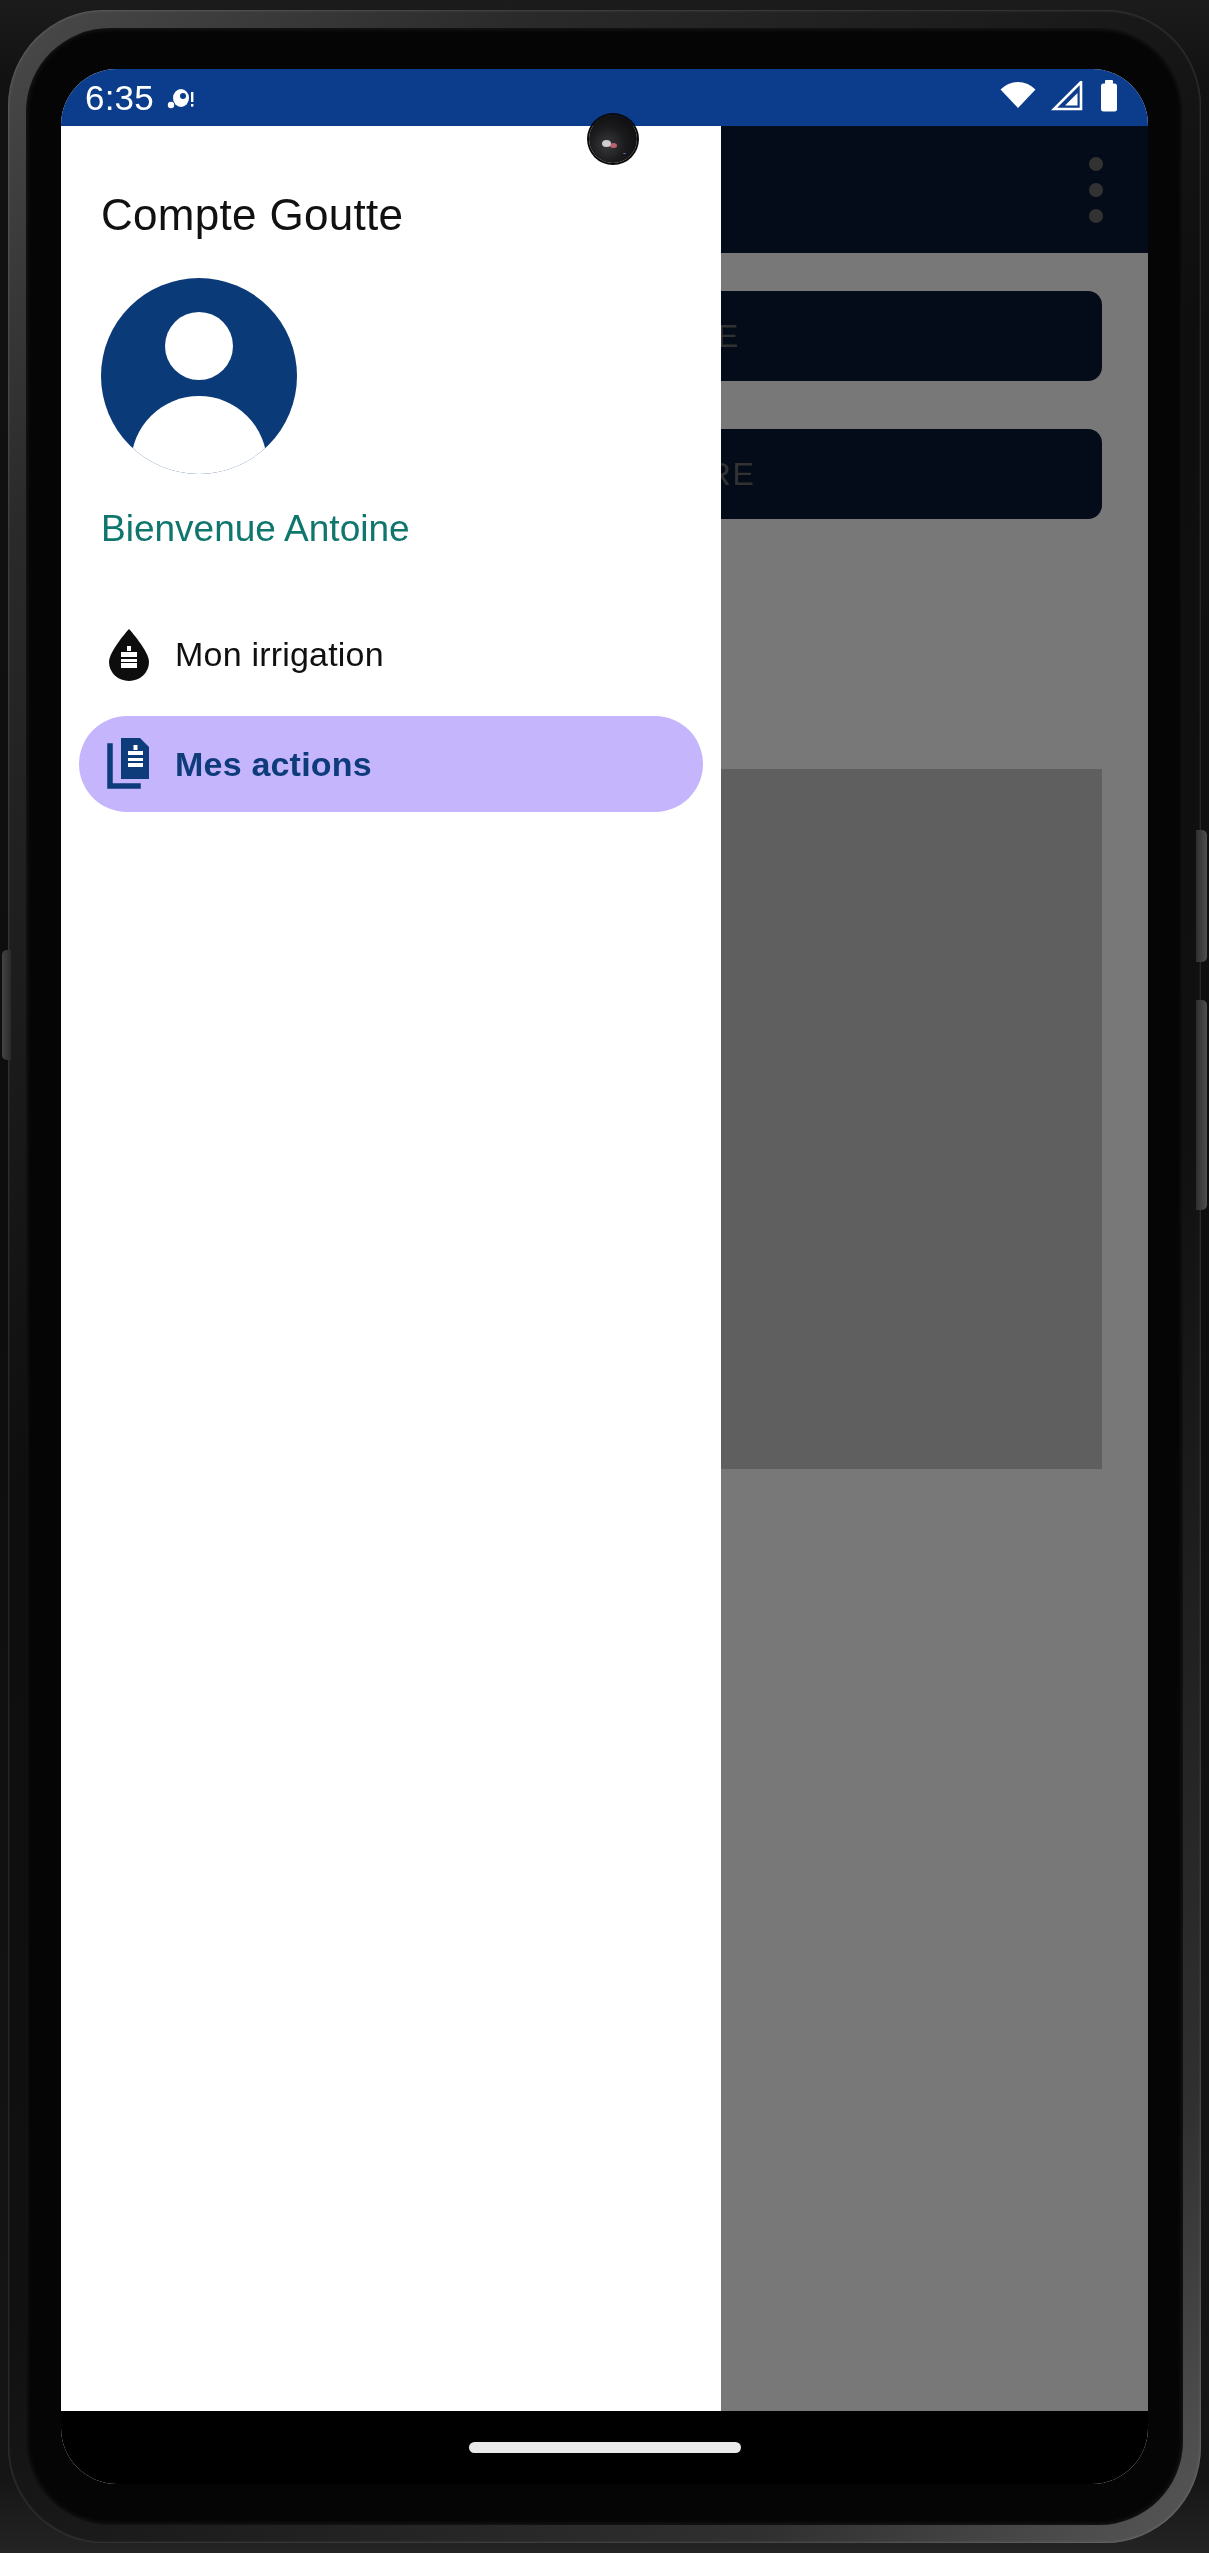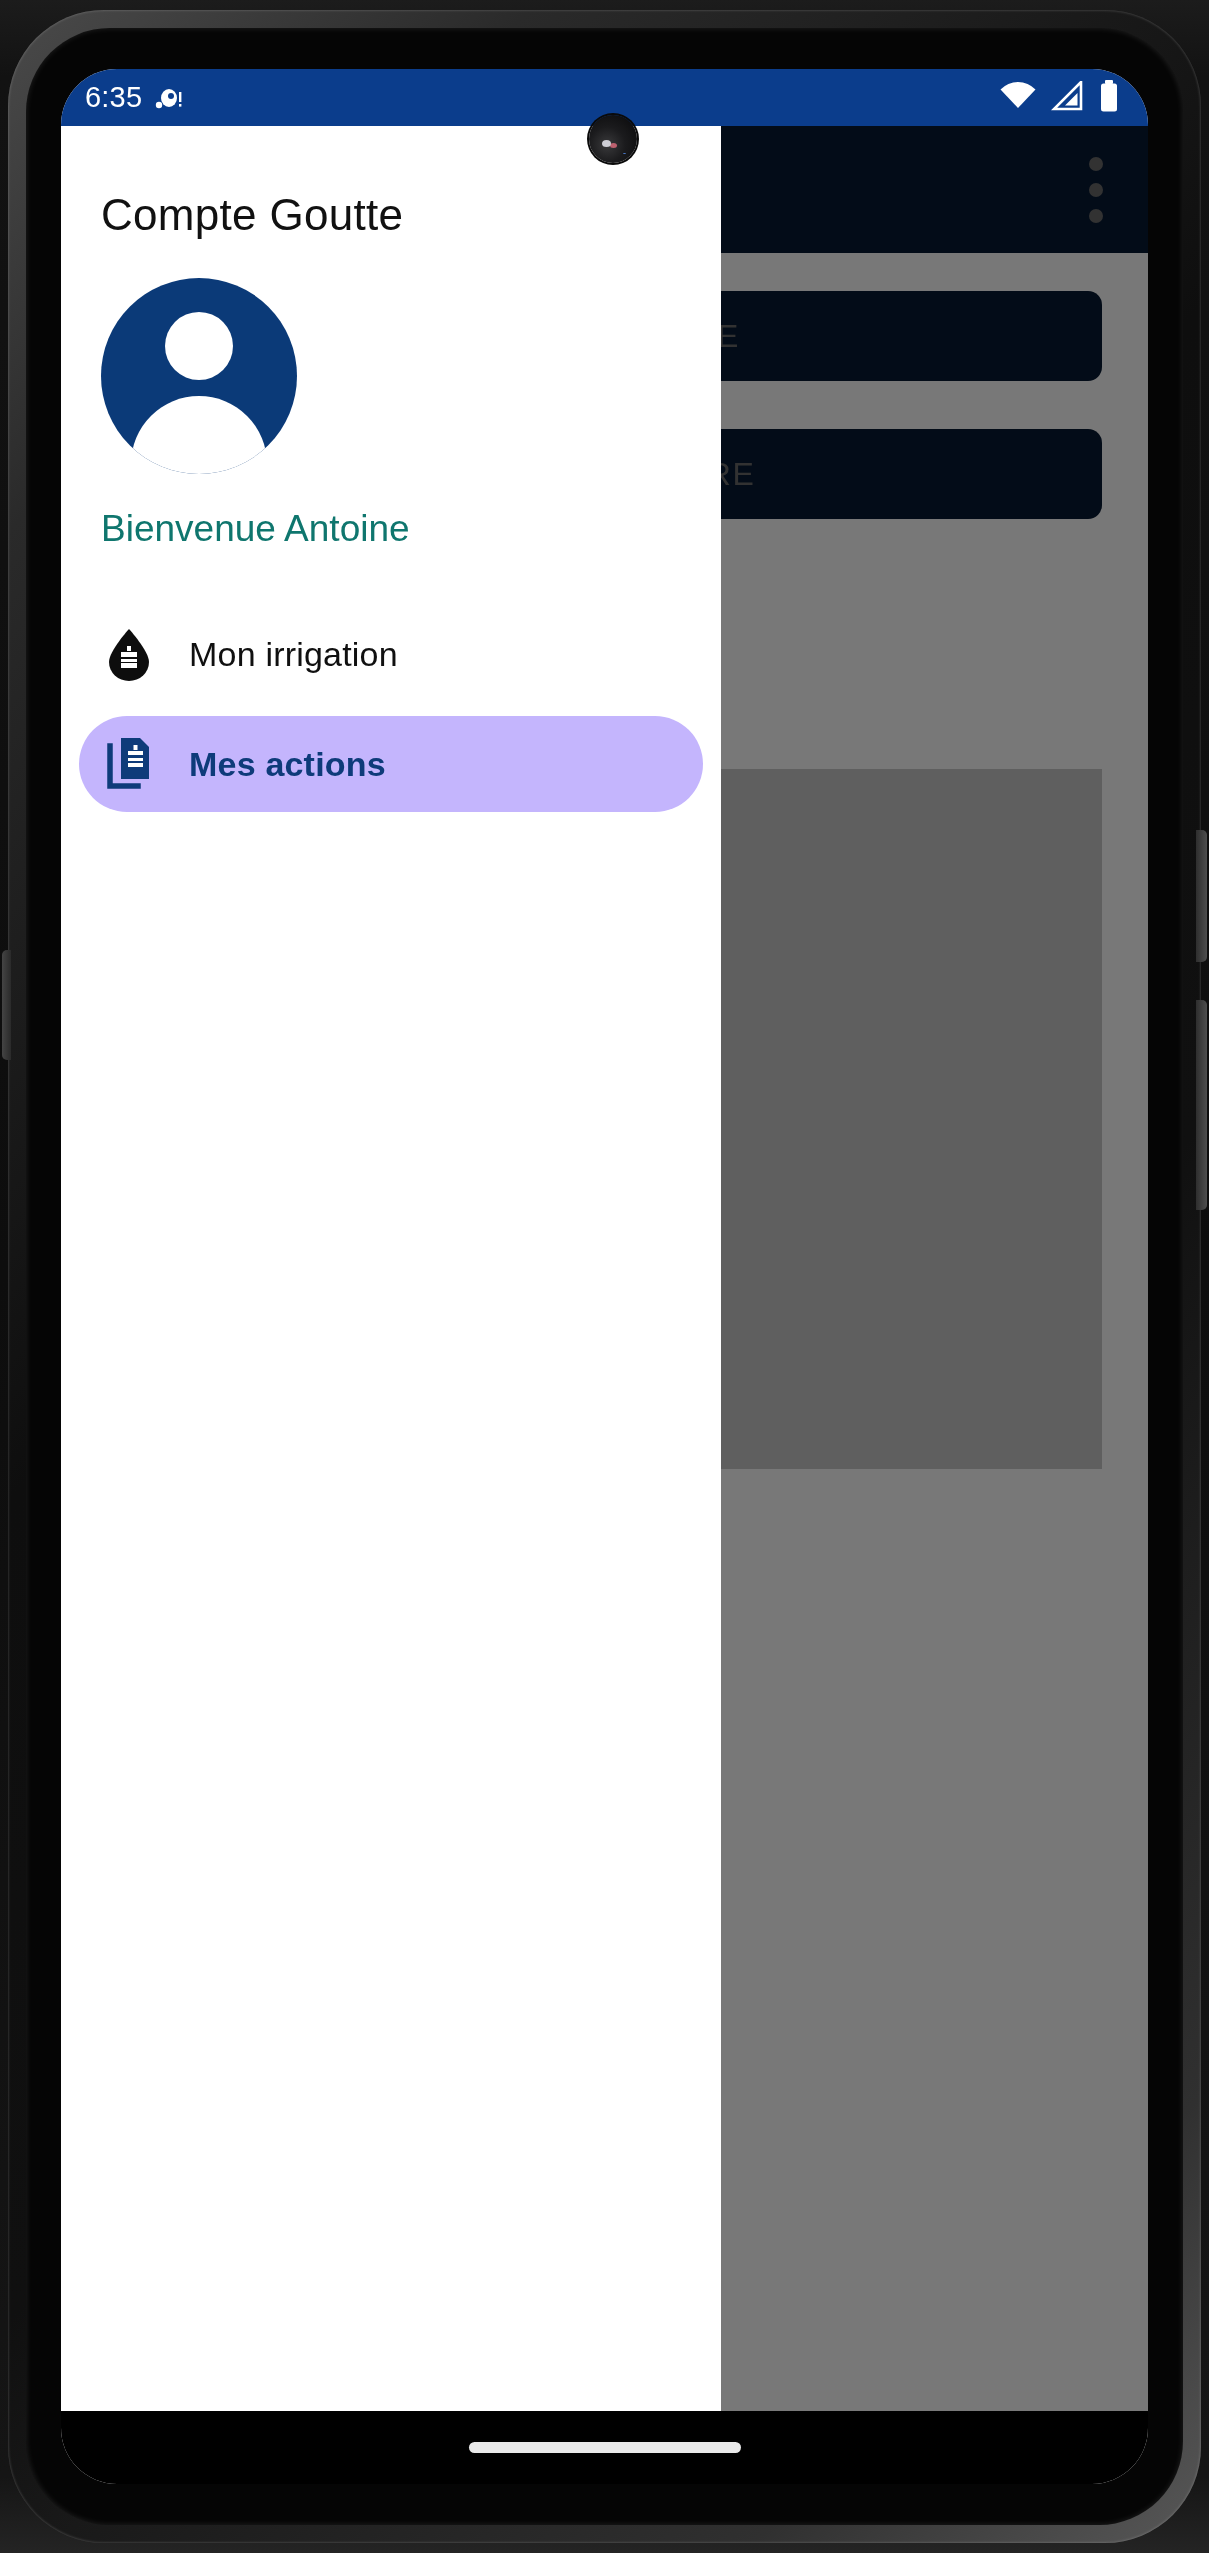--- a/index.html
+++ b/index.html
@@ -81,21 +81,21 @@
     padding: 0 28px 0 24px;
     z-index: 40;
   }
   .status-left {
     display: flex;
     align-items: center;
     gap: 13px;
   }
   #status-clock {
     color: #ffffff;
-    font-size: 29px;
+    font-size: 35px;
     letter-spacing: .2px;
   }
   #notification-icon {
     position: relative;
     width: 28px; height: 26px;
     display: block;
   }
   .status-right {
     display: flex;
     align-items: center;
@@ -246,21 +246,21 @@
     color: #0f766e;
     padding: 0 40px;
     margin-top: 34px;
     margin-bottom: 56px;
   }
 
   .drawer-item {
     height: 96px;
     display: flex;
     align-items: center;
-    gap: 34px;
+    gap: 20px;
     margin: 0 18px 14px 18px;
     padding: 0 24px;
     border-radius: 50px;
     cursor: pointer;
   }
   .drawer-item.selected {
     background: #c4b5fd;
   }
   .drawer-item .item-icon {
     width: 52px; height: 58px;

